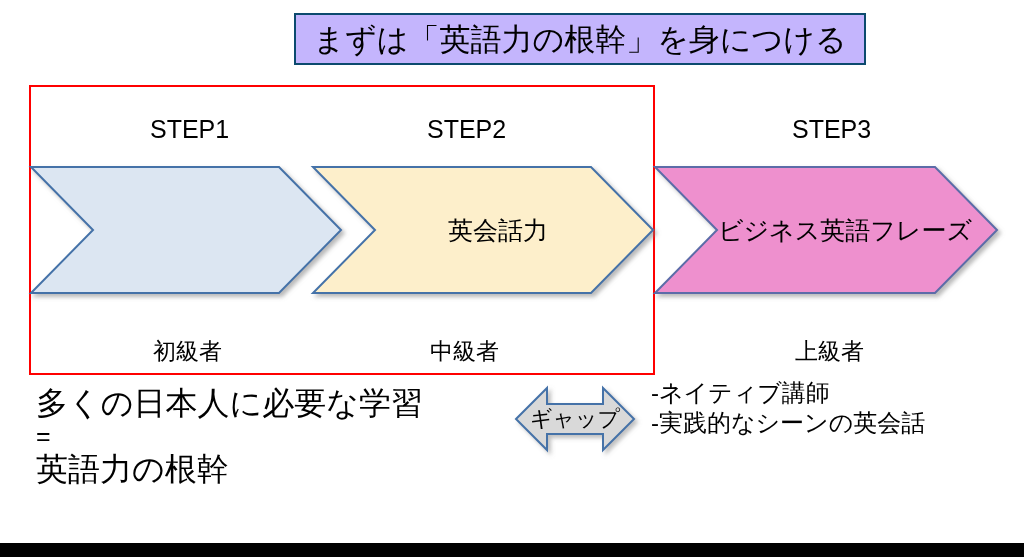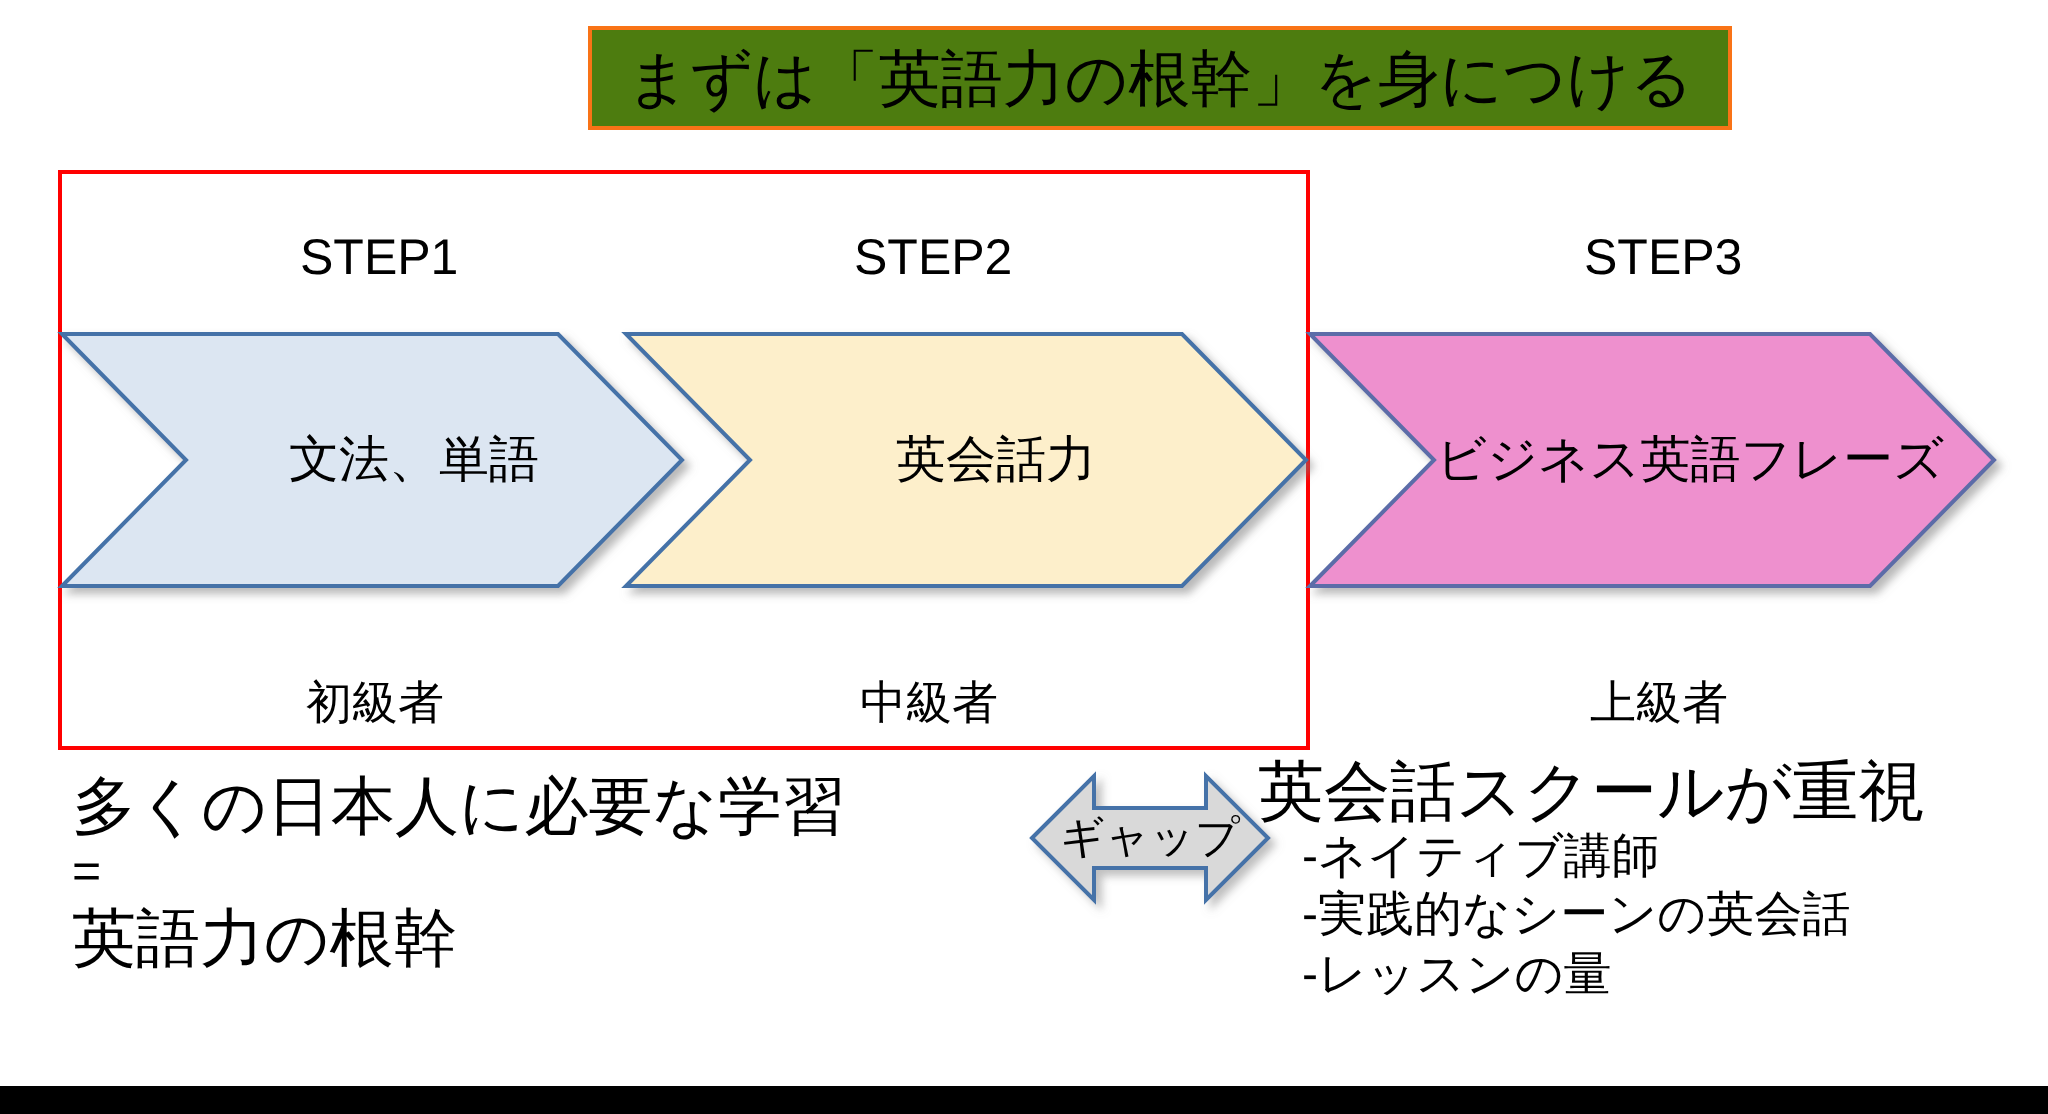--- a/index.html
+++ b/index.html
@@ -24,22 +24,22 @@
     background: #ffffff;
   }
 
   
   #title-banner {
     position: absolute;
     left: 294px;
     top: 13px;
     width: 572px;
     height: 52px;
-    background: #4d7c0f;
-    border: 2px solid #f97316;
+    background: #c4b5fd;
+    border: 2px solid #0c4a6e;
     box-sizing: border-box;
     display: flex;
     align-items: center;
     justify-content: center;
   }
   #title-banner .title-text {
     font-size: 31px;
     letter-spacing: 0px;
     white-space: nowrap;
     line-height: 1;
@@ -199,21 +199,20 @@
 
   <div class="chevron-wrap" id="chev1-wrap">
     <svg class="chevron-svg" width="310" height="126" viewBox="0 0 310 126" xmlns="http://www.w3.org/2000/svg">
       <defs>
         <filter id="shadow1" x="-20%" y="-20%" width="150%" height="160%">
           <feDropShadow dx="3" dy="3" stdDeviation="2.2" flood-color="#808080" flood-opacity="0.55"></feDropShadow>
         </filter>
       </defs>
       <polygon points="0,0 248,0 310,63 248,126 0,126 62,63" fill="#DCE6F2" stroke="#4472A8" stroke-width="2" filter="url(#shadow1)"></polygon>
     </svg>
-    <div class="chevron-label" id="chev1-label">文法、単語</div>
   </div>
 
   <div class="chevron-wrap" id="chev2-wrap">
     <svg class="chevron-svg" width="340" height="126" viewBox="0 0 340 126" xmlns="http://www.w3.org/2000/svg">
       <defs>
         <filter id="shadow2" x="-20%" y="-20%" width="150%" height="160%">
           <feDropShadow dx="3" dy="3" stdDeviation="2.2" flood-color="#808080" flood-opacity="0.55"></feDropShadow>
         </filter>
       </defs>
       <polygon points="0,0 278,0 340,63 278,126 0,126 62,63" fill="#FDEFCB" stroke="#4472A8" stroke-width="2" filter="url(#shadow2)"></polygon>
@@ -249,21 +248,19 @@
         <filter id="shadowGap" x="-25%" y="-25%" width="160%" height="170%">
           <feDropShadow dx="3" dy="3" stdDeviation="2" flood-color="#808080" flood-opacity="0.5"></feDropShadow>
         </filter>
       </defs>
       <polygon points="0,34 31,3 31,19 87,19 87,3 118,34 87,65 87,49 31,49 31,65" fill="#D9D9D9" stroke="#4472A8" stroke-width="2" filter="url(#shadowGap)"></polygon>
     </svg>
     <div id="gap-arrow-label">ギャップ</div>
   </div>
 
   <div id="right-block">
-    <div class="rb-title">英会話スクールが重視</div>
     <div class="rb-item">-ネイティブ講師</div>
     <div class="rb-item">-実践的なシーンの英会話</div>
-    <div class="rb-item">-レッスンの量</div>
   </div>
 
   <div id="bottom-bar"></div>
 
 </div>
 
 </body></html>

